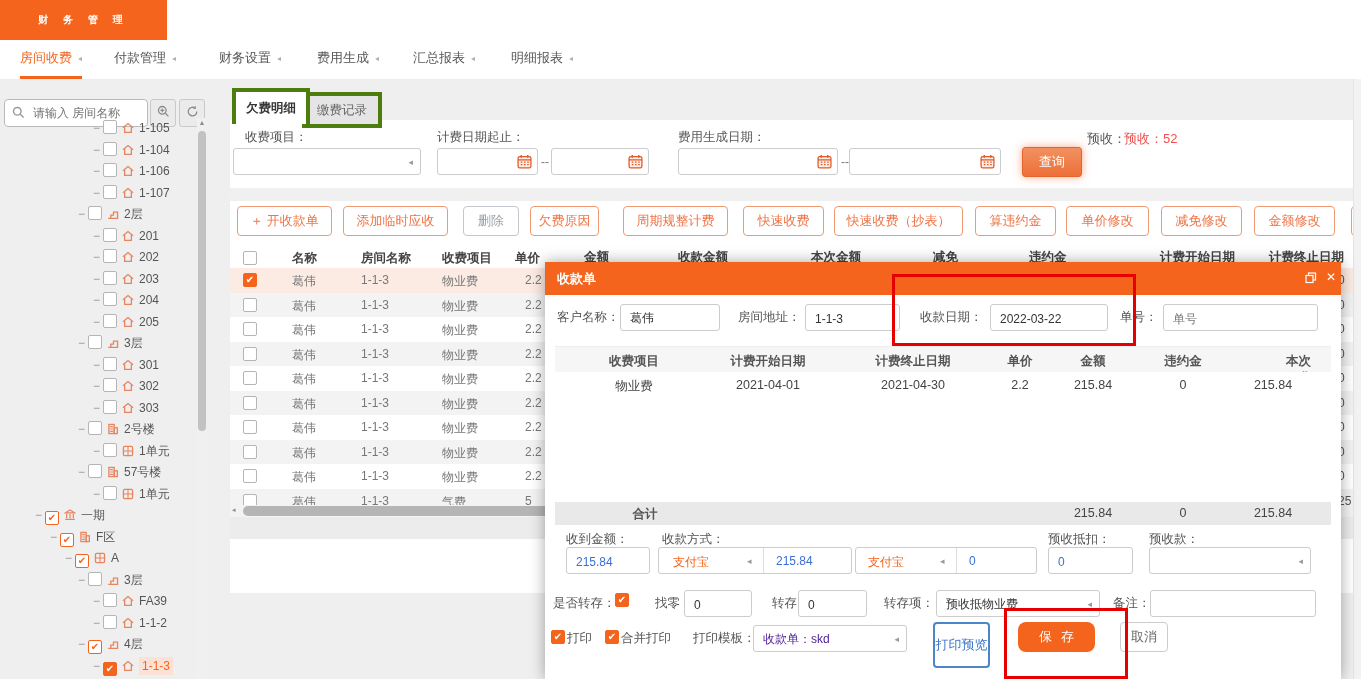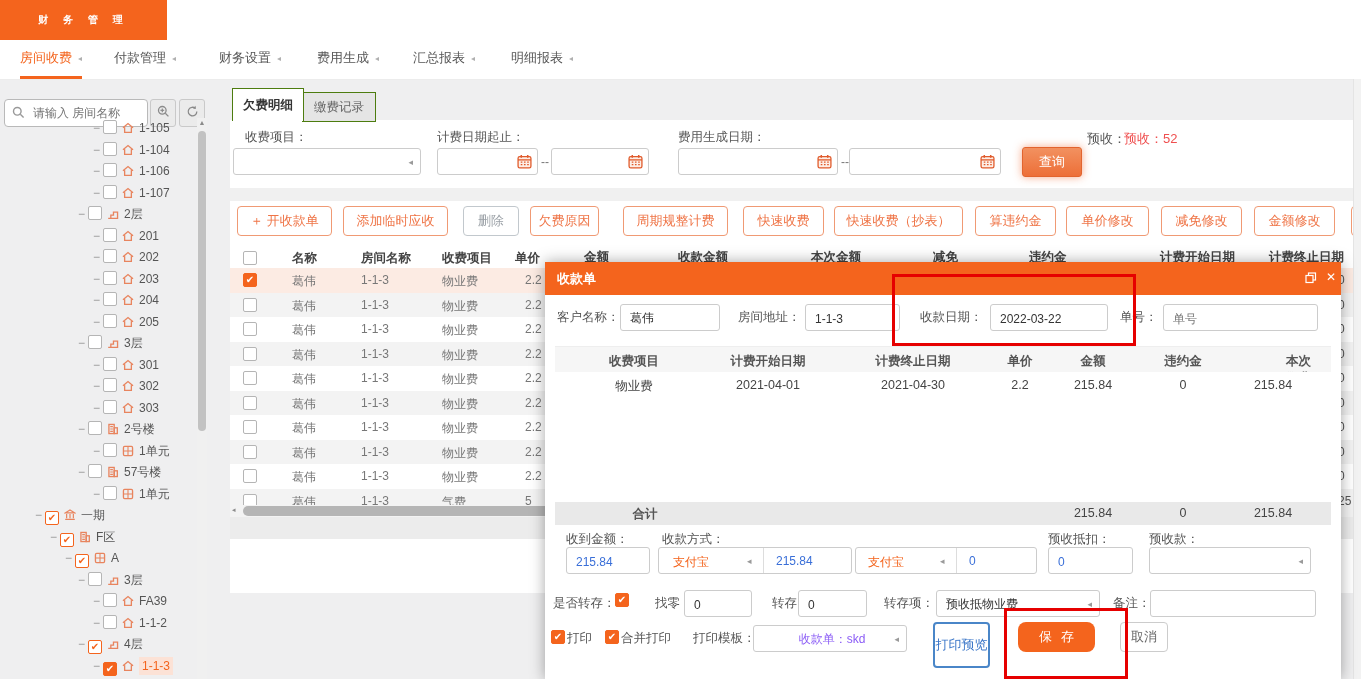--- a/index.html
+++ b/index.html
@@ -26,21 +26,21 @@
   .cb.solid{border-color:#f4641d;background:#f4641d;color:#fff;}
   .tree-ico{display:inline-block;width:13px;margin:0 4px 0 5px;vertical-align:-2px;}
   .tree-lbl{color:#555;}
   .tree-row.sel .tree-lbl{color:#f4641d;background:#fce2d6;padding:2px 3px;}
   .scroll-v{position:absolute;left:197px;top:118px;width:10px;height:561px;background:#f0f0f0;}
   .scroll-v .thumb{position:absolute;left:1px;top:13px;width:8px;height:300px;background:#c2c2c2;border-radius:4px;}
   .scroll-v .up{position:absolute;left:0;top:1px;width:10px;text-align:center;font-size:7px;color:#8a8a8a;}
   
   .panel{position:absolute;left:230px;top:120px;width:1131px;height:473px;background:#fff;}
   .band{position:absolute;left:230px;top:188px;width:1131px;height:13px;background:#f0f0f0;}
-  .tab{position:absolute;font-size:12.5px;display:flex;align-items:center;justify-content:center;cursor:pointer;border:1px solid #4d7c0f;}
+  .tab{position:absolute;font-size:12.5px;display:flex;align-items:center;justify-content:center;cursor:pointer;border:4px solid #4d7c0f;}
   .tab.active{left:232px;top:88px;width:70px;height:32px;background:#fff;border-bottom:none;font-weight:bold;color:#333;z-index:2;}
   .tab.inactive{left:302px;top:92px;width:72px;height:28px;background:#e5e5e5;color:#666;}
   .f-label{position:absolute;font-size:12.5px;color:#555;}
   .inp{position:absolute;background:#fff;border:1px solid #ccc;border-radius:3px;height:27px;box-sizing:border-box;}
   .inp input{position:absolute;left:7px;top:1px;right:6px;height:23px;border:none;outline:none;font-size:12px;color:#333;background:transparent;font-family:inherit;width:calc(100% - 14px);}
   .sel-arrow{position:absolute;right:7px;top:8px;font-size:9px;color:#9a9a9a;}
   .cal{position:absolute;right:5px;top:5px;}
   .sep{position:absolute;color:#777;font-size:12px;}
   .query-btn{position:absolute;left:1022px;top:147px;width:58px;height:28px;border:1px solid #e2642e;border-radius:3px;
              background:linear-gradient(#f29160,#ed6f38);color:#fff;font-size:13px;display:flex;align-items:center;justify-content:center;
@@ -501,21 +501,21 @@
     <div class="inp" style="left:605px;top:328px;width:166px">
         <input style="">
       </div>
 
     <span class="cb solid" style="position:absolute;left:6px;top:368px">✔</span>
     <span class="m-lbl" style="left:22px;top:368px">打印</span>
     <span class="cb solid" style="position:absolute;left:60px;top:368px">✔</span>
     <span class="m-lbl" style="left:76px;top:368px">合并打印</span>
     <span class="m-lbl" style="left:148px;top:368px">打印模板：</span>
     <div class="inp" style="left:208px;top:363px;width:154px">
-      <input class="tpl-blue" style="color: #8b5cf6; text-align: center;" value="收款单：skd">
+      <input class="tpl-blue" style="color: #4c1d95;" value="收款单：skd">
       <span class="sel-arrow">◂</span>
     </div>
     <div class="prev-btn">打印预览</div>
     <div class="save-btn">保存</div>
     <div class="cancel-btn">取消</div>
   </div>
 
   <div class="redbox" style="left:892px;top:274px;width:238px;height:66px"></div>
   <div class="redbox" style="left:1004px;top:608px;width:118px;height:65px"></div>
 

